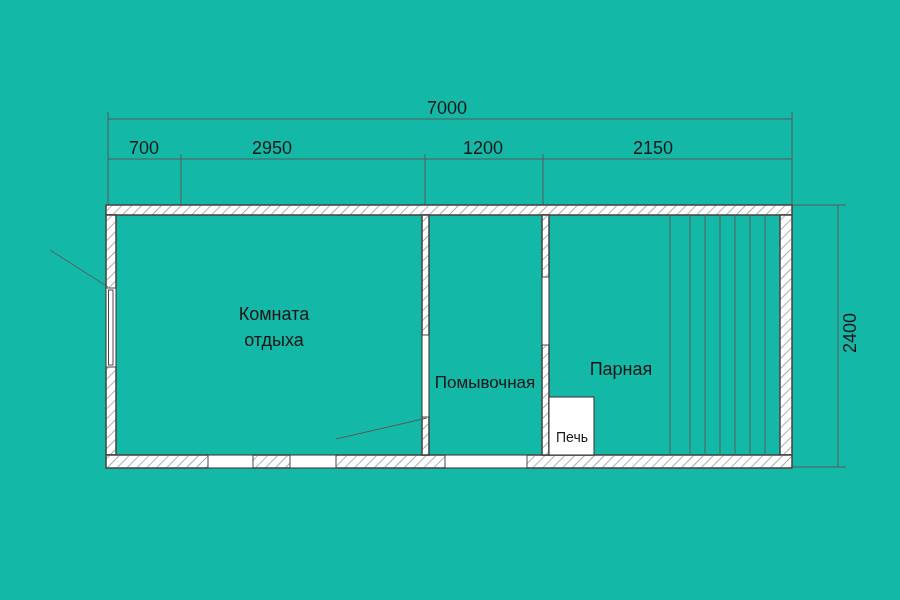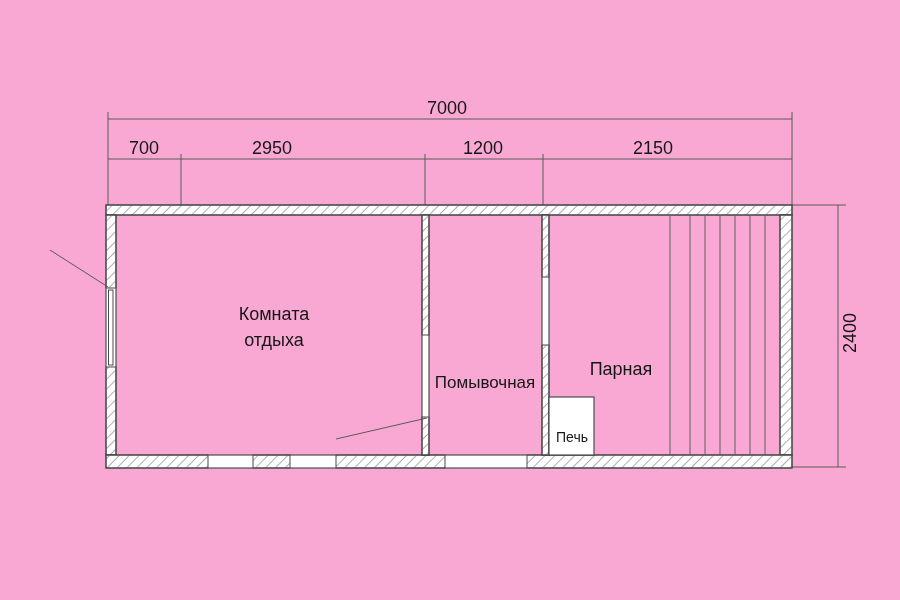--- a/index.html
+++ b/index.html
@@ -8,21 +8,21 @@
     background: #ffffff;
     width: 900px;
     height: 600px;
     overflow: hidden;
     font-family: "Liberation Sans", sans-serif;
   }
   .plan-wrap {
     position: relative;
     width: 900px;
     height: 600px;
-    background: #f9a8d4;
+    background: #14b8a6;
   }
   svg { display: block; }
   .wall-outline { fill: #ffffff; stroke: #3f3f3f; stroke-width: 1.1; }
   .wall-hatch   { fill: url(#hatch); stroke: #4a4a4a; stroke-width: 1; }
   .window-glaz  { fill: #ffffff; stroke: #4a4a4a; stroke-width: 1; }
   .dim-line     { stroke: #5a5a5a; stroke-width: 1; fill: none; }
   .leader-line  { stroke: #5a5a5a; stroke-width: 1; fill: none; }
   .slat         { stroke: #5f5f5f; stroke-width: 1; }
   .stove-box    { fill: #ffffff; stroke: #3f3f3f; stroke-width: 1.1; }
   .dim-text {

